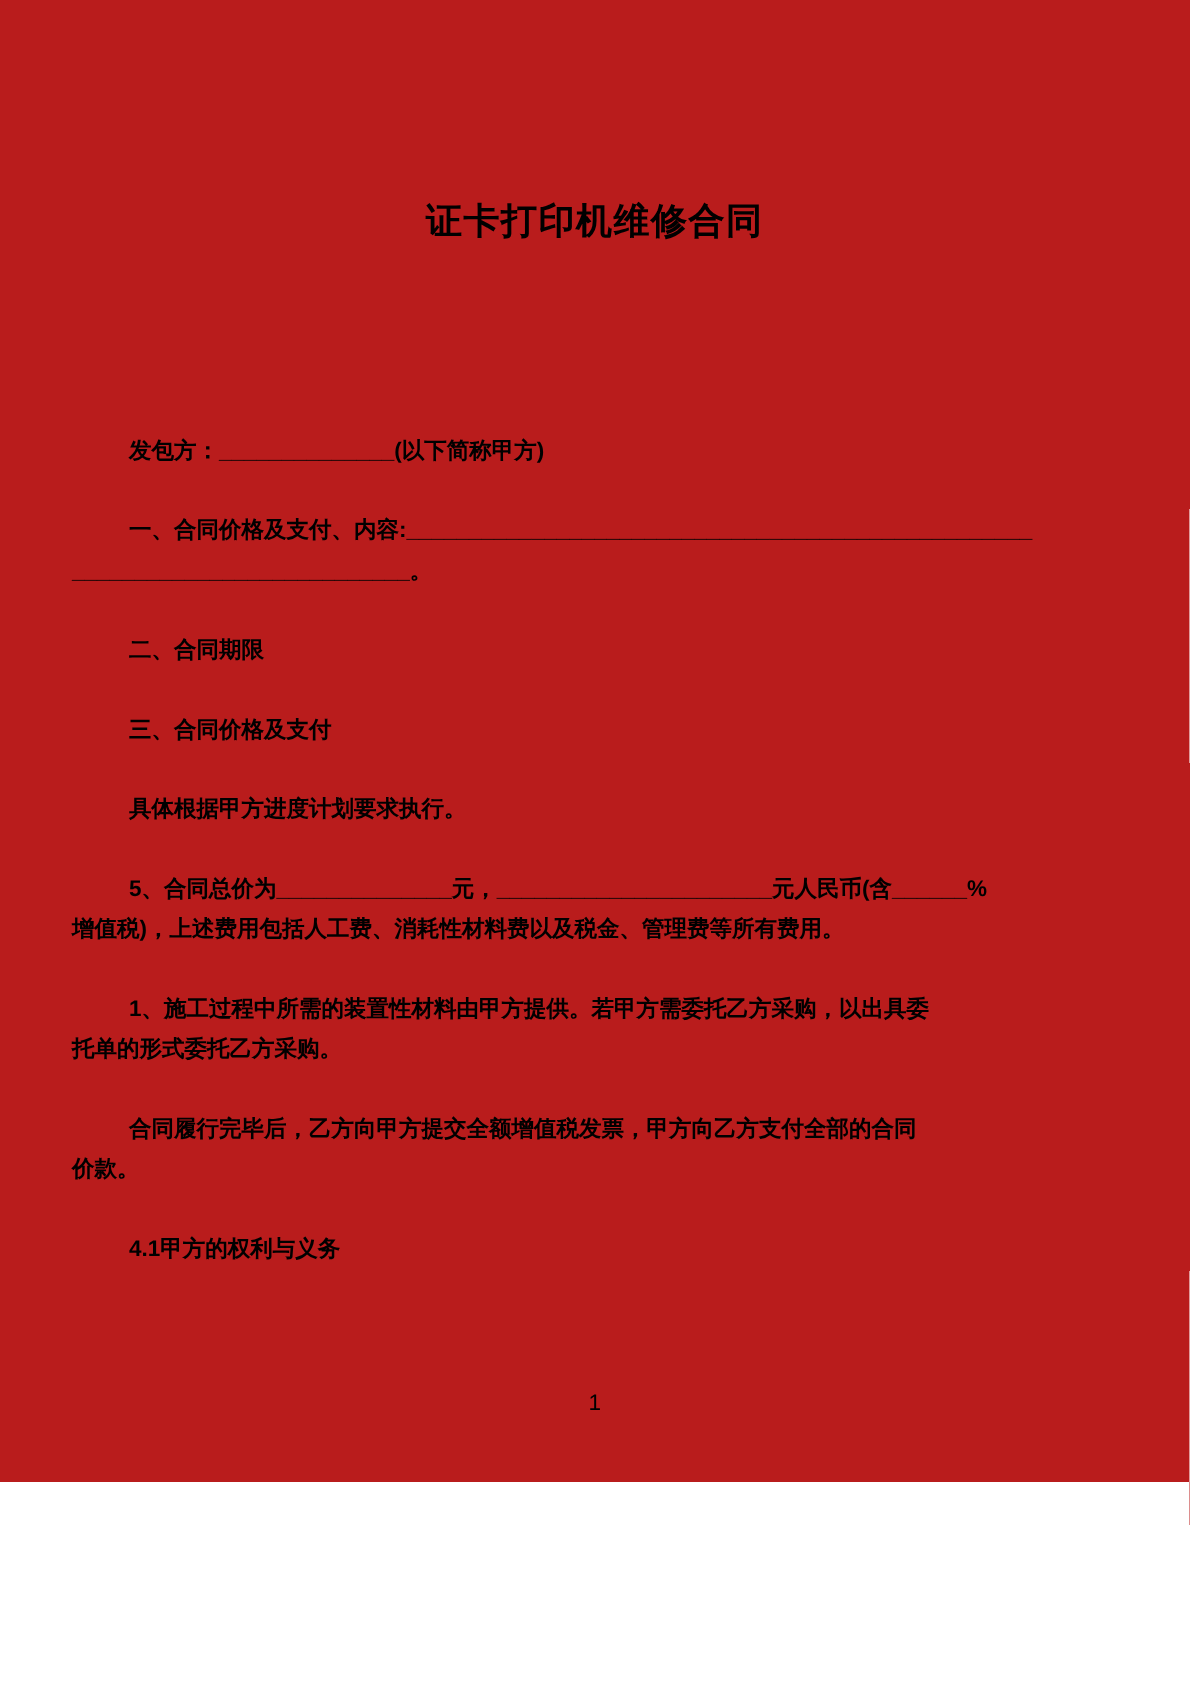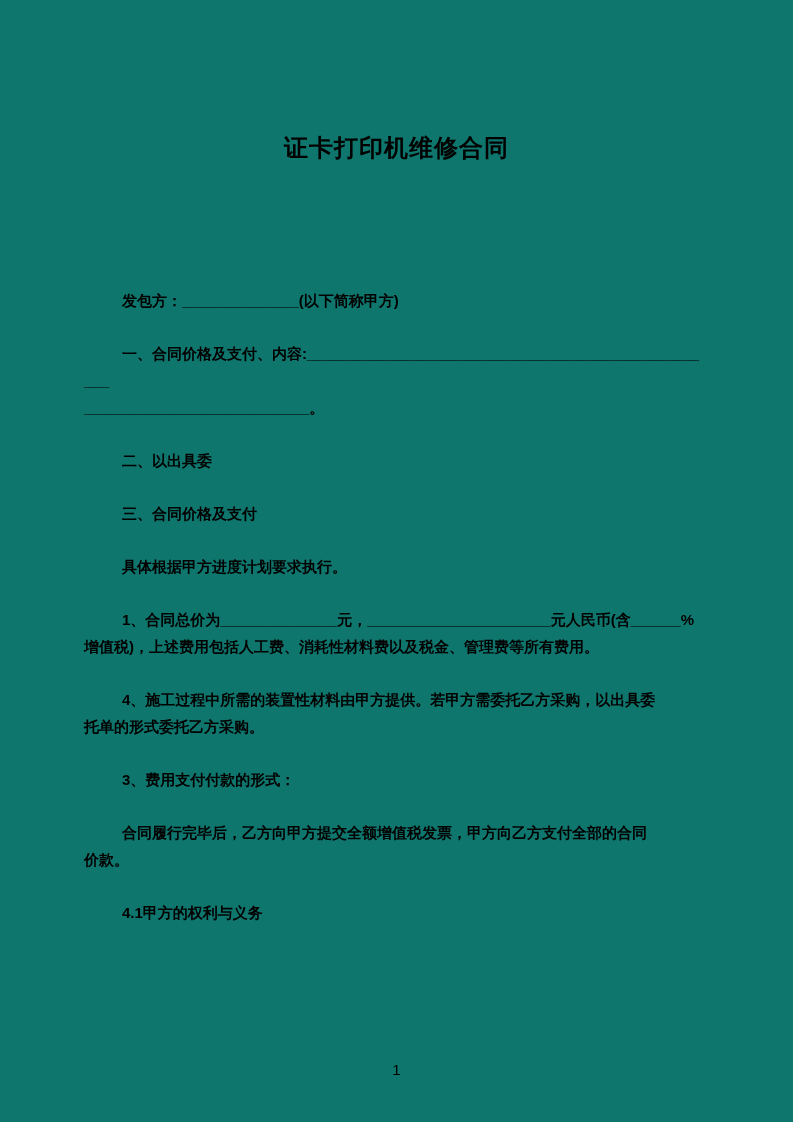--- a/index.html
+++ b/index.html
@@ -3,39 +3,38 @@
 <meta charset="utf-8">
 <style>
   html, body {
     margin: 0;
     padding: 0;
     background: #ffffff;
   }
   .page {
     position: relative;
     width: 793px;
-    height: 1122px;
-    background: #0f766e;
+    height: 988px;
+    background: #b91c1c;
     overflow: hidden;
     font-family: "Liberation Sans", "DejaVu Sans", sans-serif;
     color: #000000;
   }
   .doc-title {
     margin: 0;
     padding-top: 132px;
     margin-bottom: 124px;
     text-align: center;
     font-size: 24px;
     line-height: 31px;
     font-weight: 700;
     letter-spacing: 1px;
   }
   .doc-body {
     padding: 0 93px 0 48px;
-    margin-left: 36px;
   }
   .para {
     margin: 0 0 26px 0;
     font-size: 15px;
     line-height: 27px;
     font-weight: 600;
     text-indent: 38px;          
     white-space: pre-wrap;      
     word-break: break-all;
     text-align: left;
@@ -55,28 +54,27 @@
 <body>
 
 <div class="page">
 
   <h1 class="doc-title">证卡打印机维修合同</h1>
 
   <div class="doc-body" id="paragraphs">
       <p class="para">发包方：______________(以下简称甲方)</p>
       <p class="para">一、合同价格及支付、内容:__________________________________________________
 ___________________________。</p>
-      <p class="para">二、以出具委</p>
+      <p class="para">二、合同期限</p>
       <p class="para">三、合同价格及支付</p>
       <p class="para">具体根据甲方进度计划要求执行。</p>
-      <p class="para">1、合同总价为______________元，______________________元人民币(含______%
+      <p class="para">5、合同总价为______________元，______________________元人民币(含______%
 增值税)，上述费用包括人工费、消耗性材料费以及税金、管理费等所有费用。</p>
-      <p class="para">4、施工过程中所需的装置性材料由甲方提供。若甲方需委托乙方采购，以出具委
+      <p class="para">1、施工过程中所需的装置性材料由甲方提供。若甲方需委托乙方采购，以出具委
 托单的形式委托乙方采购。</p>
-      <p class="para">3、费用支付付款的形式：</p>
       <p class="para">合同履行完毕后，乙方向甲方提交全额增值税发票，甲方向乙方支付全部的合同
 价款。</p>
       <p class="para">4.1甲方的权利与义务</p>
     </div>
 
   <div class="page-footer">1</div>
 
 </div>
 
 </body></html>

